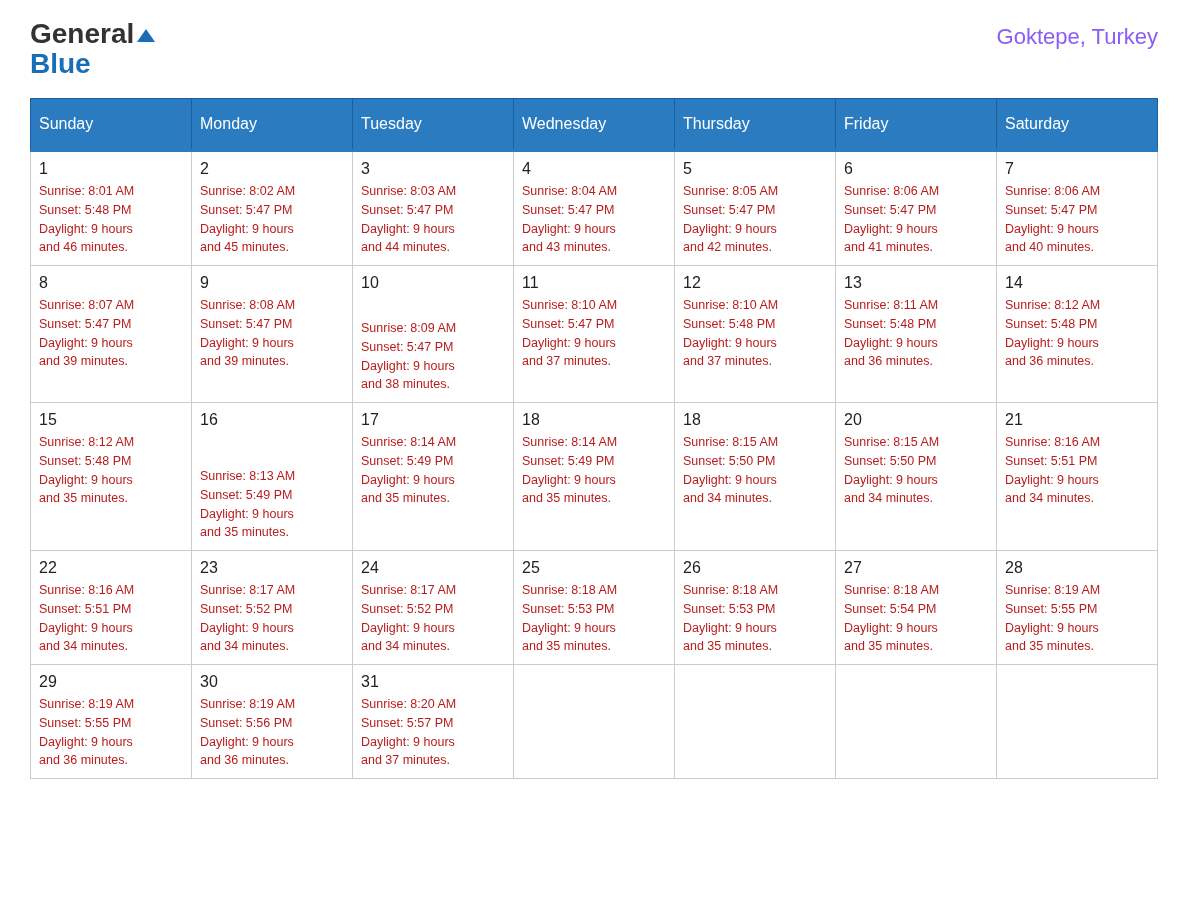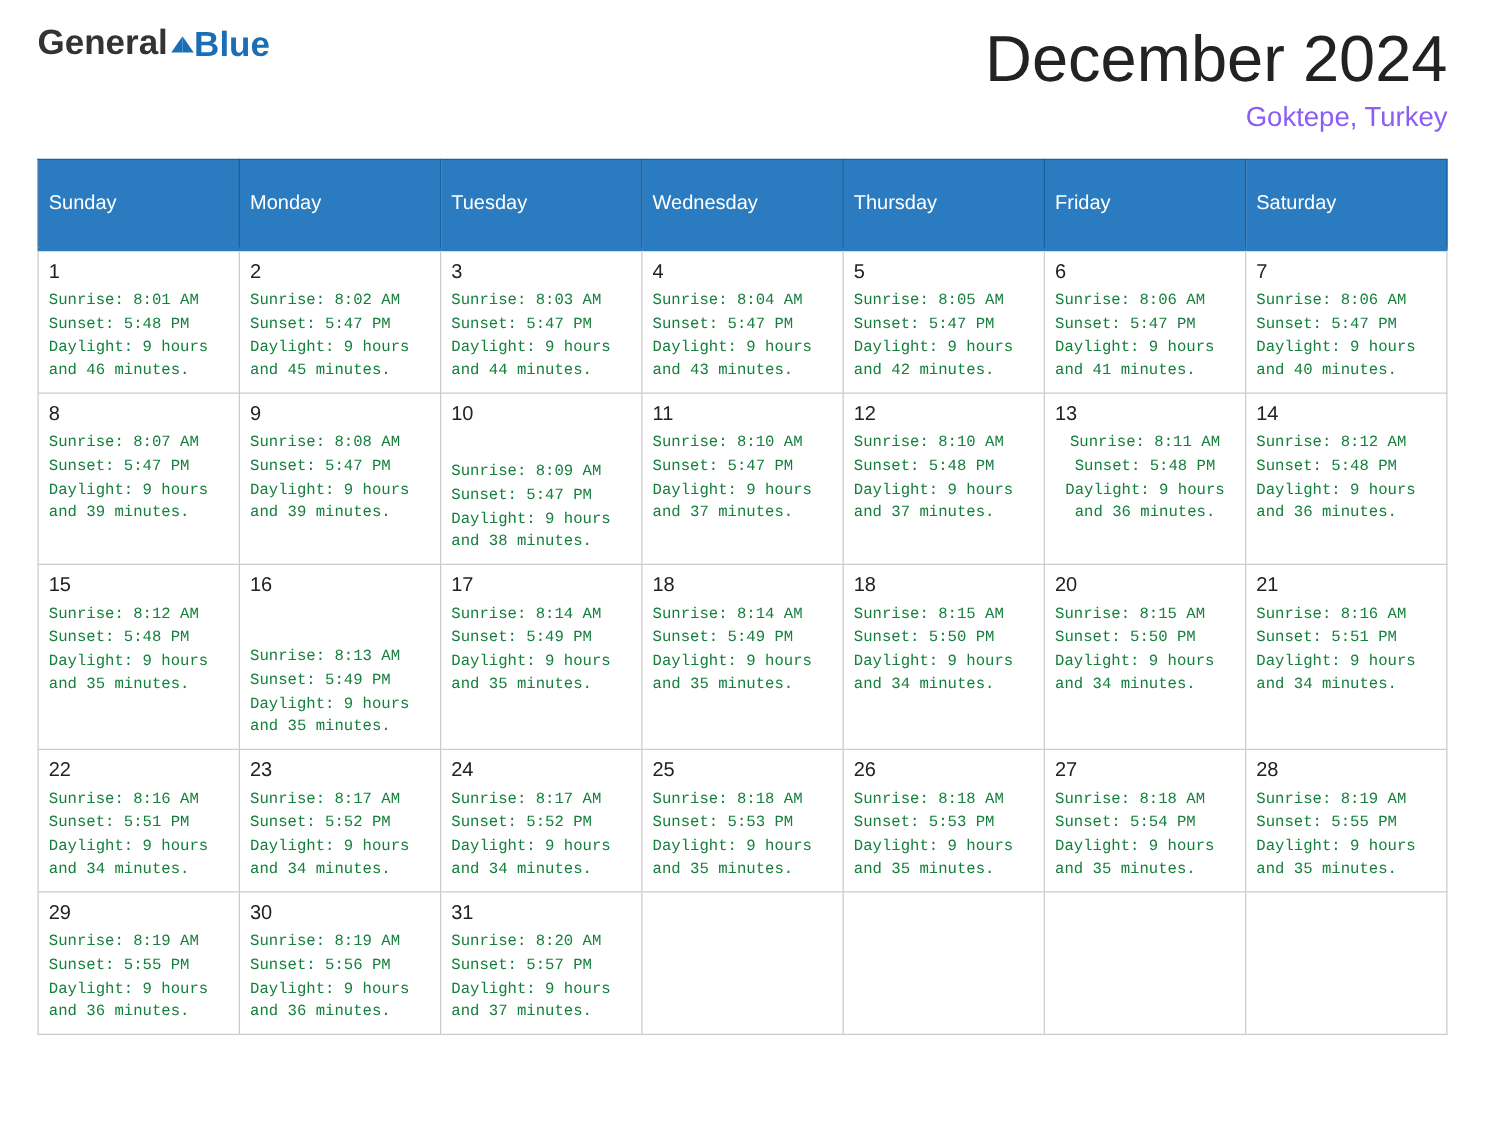--- a/index.html
+++ b/index.html
@@ -11,21 +11,21 @@
       min-height: 918px;
     }
     .header {
       display: flex;
       justify-content: space-between;
       align-items: flex-start;
       margin-bottom: 20px;
     }
     .logo {
       display: flex;
-      flex-direction: row;
+      flex-direction: column;
       align-items: flex-start;
       justify-content: space-between;
     }
     .logo-text {
       font-size: 28px;
       font-weight: bold;
       color: #333;
       line-height: 1;
     }
     .logo-line2 {
@@ -50,21 +50,21 @@
       margin-top: 4px;
     }
     table {
       width: 100%;
       border-collapse: collapse;
       table-layout: fixed;
     }
     thead tr th {
       background-color: #2a7bbf;
       color: #fff;
-      padding: 26px 8px;
+      padding: 16px 8px;
       font-size: 16px;
       font-weight: normal;
       text-align: left;
       border: 1px solid #1a5f9e;
     }
     tbody tr td {
       vertical-align: top;
       padding: 8px;
       border: 1px solid #ccc;
       font-size: 13px;
@@ -77,40 +77,38 @@
     }
     tbody tr td .day-num {
       font-size: 16px;
       font-weight: normal;
       color: #222;
       display: block;
       margin-bottom: 4px;
     }
     tbody tr td .day-info {
       font-size: 12.5px;
-      color: #15803d;
+      color: #b91c1c;
       line-height: 1.5;
-      font-family: Liberation Mono, monospace;
     }
     .empty-cell {
       background: #fff;
     }
   </style>
 </head>
 <body>
 
 <div class="header">
   <div class="logo">
     <div class="logo-text">
       General<span style="display:inline-block;width:0;height:0;border-left:9px solid transparent;border-right:0px solid transparent;border-bottom:13px solid #1a6eb5;margin-left:3px;vertical-align:middle;transform:rotate(0deg);"></span><span style="display:inline-block;width:0;height:0;border-left:0px solid transparent;border-right:9px solid transparent;border-bottom:13px solid #1a6eb5;vertical-align:middle;"></span>
     </div>
     <div class="logo-line2">Blue</div>
   </div>
   <div class="title-block">
-    <div class="month-title">December 2024</div>
     <div class="location">Goktepe, Turkey</div>
   </div>
 </div>
 
 <table>
   <thead>
     <tr>
     <th>Sunday</th>
         <th>Monday</th>
         <th>Tuesday</th>
@@ -203,21 +201,21 @@
         </td>
         <td>
           <span class="day-num">12</span>
           <div class="day-info" style="white-space: pre-line;">Sunrise: 8:10 AM
 Sunset: 5:48 PM
 Daylight: 9 hours
 and 37 minutes.</div>
         </td>
         <td>
           <span class="day-num">13</span>
-          <div class="day-info" style="white-space: pre-line; text-align: center;">Sunrise: 8:11 AM
+          <div class="day-info" style="white-space: pre-line;">Sunrise: 8:11 AM
 Sunset: 5:48 PM
 Daylight: 9 hours
 and 36 minutes.</div>
         </td>
         <td>
           <span class="day-num">14</span>
           <div class="day-info" style="white-space: pre-line;">Sunrise: 8:12 AM
 Sunset: 5:48 PM
 Daylight: 9 hours
 and 36 minutes.</div>

